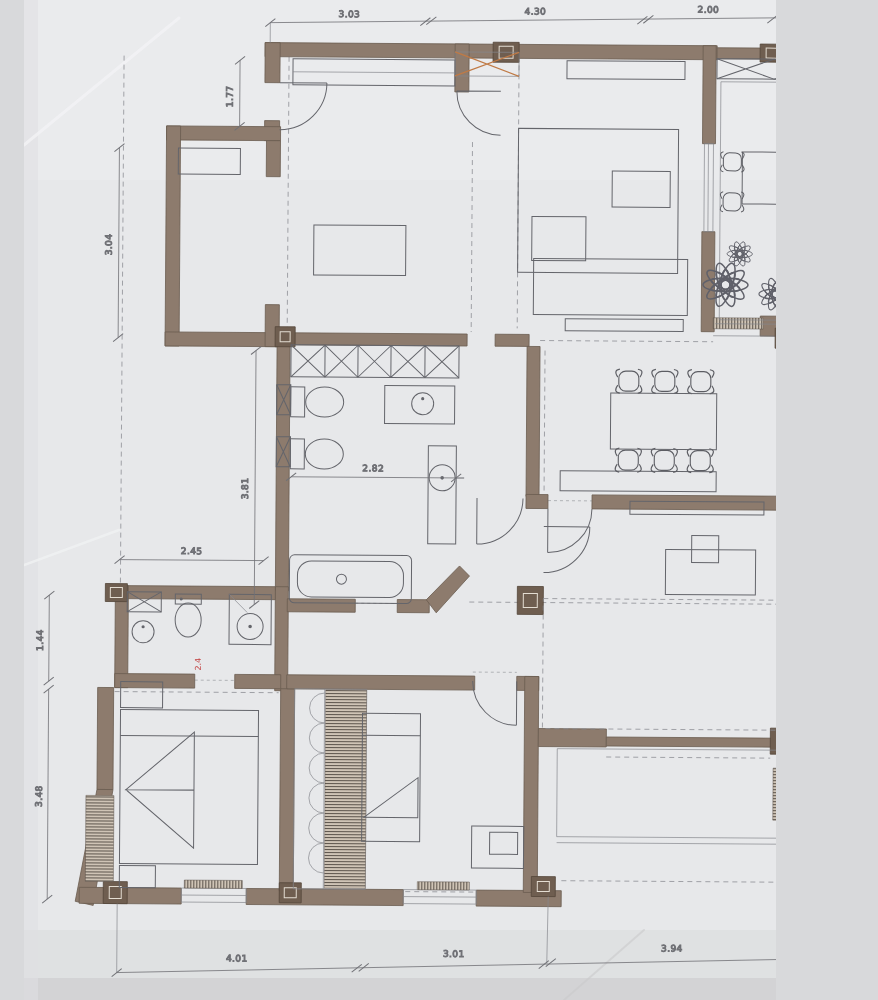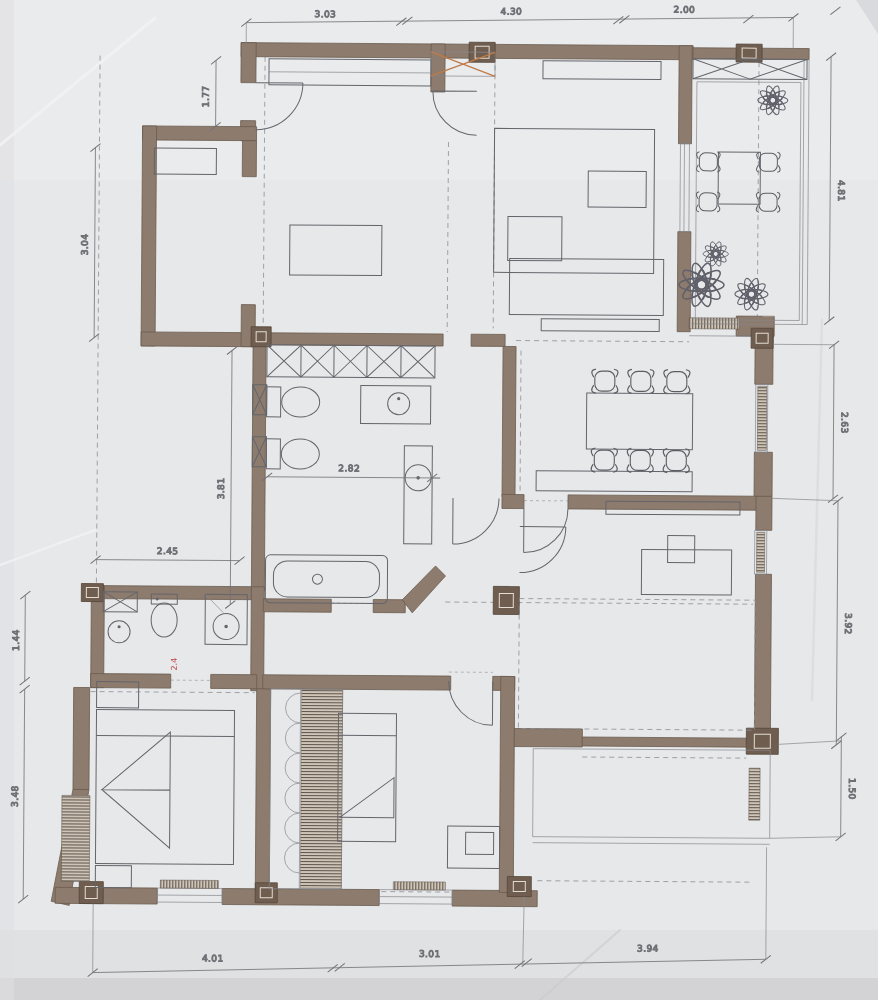--- a/index.html
+++ b/index.html
@@ -1,17 +1,17 @@
 <!DOCTYPE html>
 <html><head>
 <meta charset="utf-8">
 <style>
   html,body{margin:0;padding:0;background:#d8d9db;}
-  #stage{width:878px;height:1000px;position:relative;overflow:hidden;
-         font-family:"DejaVu Sans",sans-serif;}
+  #stage{width:752px;height:1000px;position:relative;overflow:hidden;
+         font-family:"DejaVu Sans",sans-serif;padding-left:24px;}
   svg{display:block}
   .w{fill:#8d7b6d;stroke:#6a5c50;stroke-width:.8;}
   .col{fill:#6f5e50;stroke:#54463a;stroke-width:.8;}
   .colin{fill:none;stroke:#e4ddd2;stroke-width:1;}
   .f{fill:none;stroke:#64656b;stroke-width:1;}
   .t{fill:none;stroke:#85868c;stroke-width:.7;}
   .dash{fill:none;stroke:#8d8f95;stroke-width:.8;stroke-dasharray:5 4;}
   .dash2{fill:none;stroke:#9a9ca1;stroke-width:.7;stroke-dasharray:3 3;}
   .dim{fill:none;stroke:#707176;stroke-width:.8;}
   .dimtxt{font:9px "DejaVu Sans",sans-serif;fill:#54555a;letter-spacing:.4px;}

